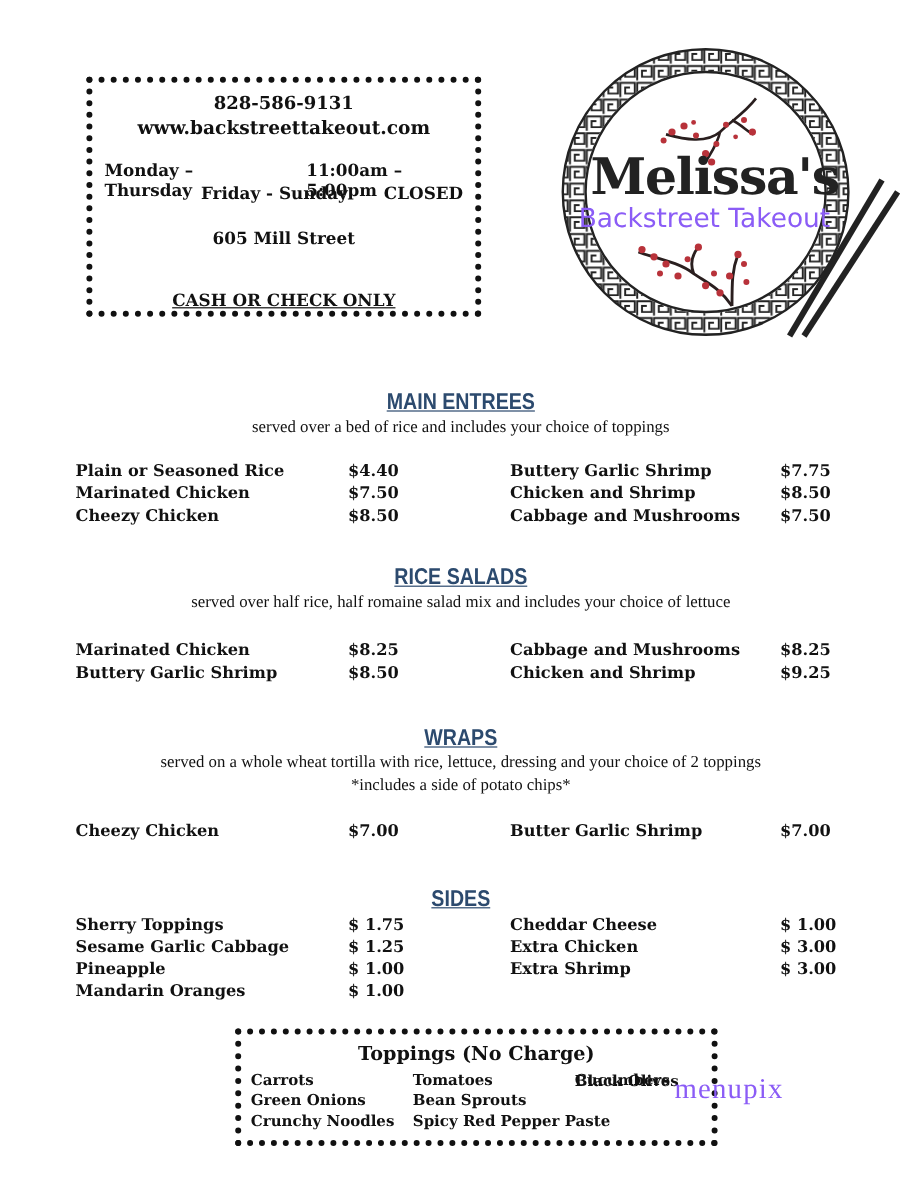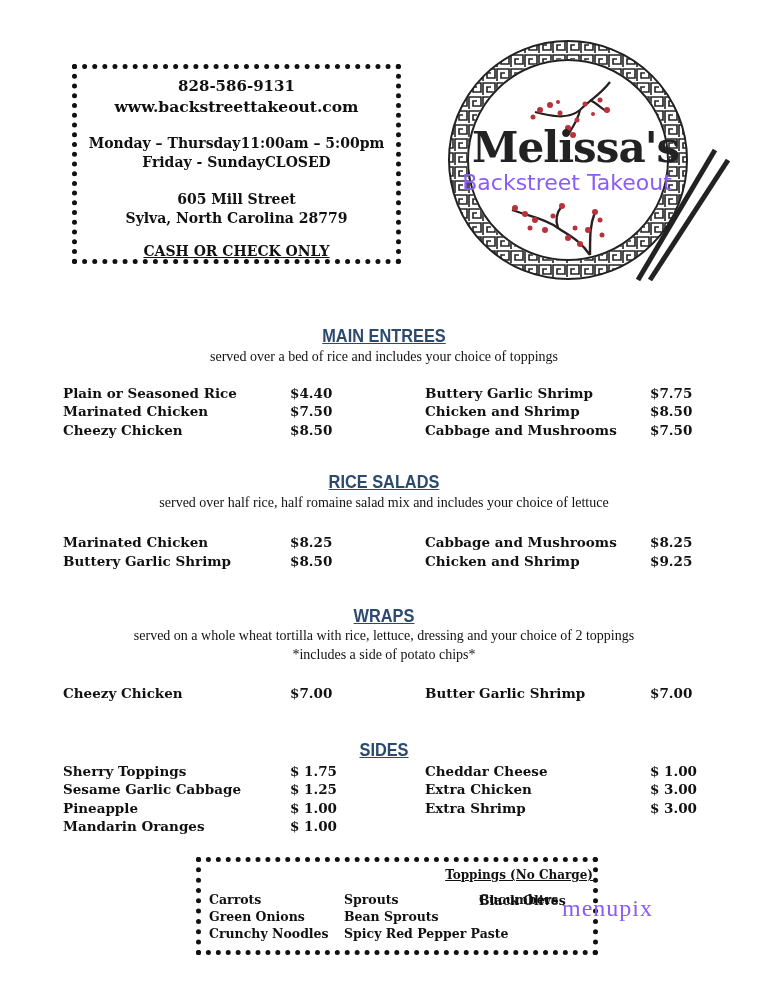--- a/index.html
+++ b/index.html
@@ -7,29 +7,29 @@
 
   
   .info-box {
     position: absolute; left: 72px; top: 64px; width: 329px; height: 200px;
     border: 5px dotted #111; box-sizing: border-box;
     font-family: "DejaVu Serif", "Liberation Serif", serif; font-weight: bold;
     font-size: 14px;
   }
   .info-box .phone { position: absolute; top: 8px; left: 0; right: 0; text-align: center; font-size: 15px; }
   .info-box .web { position: absolute; top: 28px; left: 0; right: 0; text-align: center; font-size: 15.5px; }
-  .info-box .hours-row { position: absolute; left: 10px; right: 10px; display: flex; justify-content: center; font-size: 14px; }
+  .info-box .hours-row { position: absolute; left: 10px; right: 10px; display: flex; justify-content: flex-end; font-size: 14px; gap: 30px; }
   .info-box .h1 { top: 66px; }
   .info-box .h2 { top: 85px; }
   .info-box .addr1 { position: absolute; top: 122px; left: 0; right: 0; text-align: center; font-size: 14px; }
   .info-box .addr2 { position: absolute; top: 141px; left: 0; right: 0; text-align: center; font-size: 14px; }
   .info-box .cash { position: absolute; top: 174px; left: 0; right: 0; text-align: center; font-size: 14px; text-decoration: underline; }
 
   
-  .logo { position: absolute; left: 440px; top: 40px; width: 290px; height: 245px; }
+  .logo { position: absolute; left: 460px; top: 40px; width: 290px; height: 245px; }
   .logo-title { position: absolute; left: 32px; top: 83px; width: 190px; text-align: center;
     font-family: "DejaVu Serif", serif; font-size: 42px; color: #222; letter-spacing: -1px; font-weight: bold; }
   .logo-sub { position: absolute; left: 22px; top: 130px; width: 210px; text-align: center;
     font-family: "DejaVu Sans", sans-serif; font-size: 22px; color: #8b5cf6; }
 
   
   .section-title {
     position: absolute; left: 0; width: 768px; text-align: center;
     font-family: "Liberation Sans", sans-serif; font-weight: bold; font-size: 19px;
     color: #2c4a6e; text-decoration: underline; transform: scaleX(0.86);
@@ -42,43 +42,42 @@
     position: absolute; font-family: "DejaVu Serif", "Liberation Serif", serif; font-weight: bold;
     font-size: 13.5px; color: #111; white-space: nowrap;
   }
   .price { font-family: "DejaVu Serif", serif; font-weight: bold; font-size: 13.5px; position: absolute; white-space: nowrap; }
 
   
   .toppings-box {
     position: absolute; left: 196px; top: 857px; width: 402px; height: 98px;
     border: 5px dotted #111; box-sizing: border-box;
   }
-  .toppings-title { position: absolute; top: 6px; left: 0; right: 0; text-align: right;
-    font-family: "DejaVu Serif", serif; font-weight: bold; font-size: 12px; text-decoration: underline; }
+  .toppings-title { position: absolute; top: 6px; left: 0; right: 0; text-align: center;
+    font-family: "DejaVu Serif", serif; font-weight: bold; font-size: 16px; }
   .top-item { position: absolute; font-family: "DejaVu Serif", serif; font-weight: bold; font-size: 12.5px; white-space: nowrap; }
 
   .watermark { position: absolute; left: 562px; top: 895px; font-family: Liberation Serif, serif;
     font-size: 24px; color: #8b5cf6; letter-spacing: 1px; }
 </style>
 </head>
 <body>
 
 <div class="info-box">
   <div class="phone">828-586-9131</div>
   <div class="web">www.backstreettakeout.com</div>
   <div class="hours-row h1">
     <span>Monday – Thursday</span>
     <span>11:00am – 5:00pm</span>
   </div>
   <div class="hours-row h2">
     <span>Friday - Sunday</span>
     <span>CLOSED</span>
   </div>
   <div class="addr1">605 Mill Street</div>
-  <div class="addr2">Sylva, North Carolina 28779</div>
   <div class="cash">CASH OR CHECK ONLY</div>
 </div>
 
 <div class="logo">
   <svg width="290" height="245" viewBox="0 0 290 245">
     <defs>
       <pattern id="gk" width="14" height="14" patternUnits="userSpaceOnUse">
         <rect width="14" height="14" fill="#fff"></rect>
         <path d="M1 13 V1 H13 V10 H5 V5 H9" fill="none" stroke="#222" stroke-width="1.6"></path>
       </pattern>
@@ -192,20 +191,20 @@
 <div class="item" style="left:425px; top:781px;">Extra Chicken</div>
 <div class="price" style="left:650px; top:781px;">$ 3.00</div>
 <div class="item" style="left:425px; top:800px;">Extra Shrimp</div>
 <div class="price" style="left:650px; top:800px;">$ 3.00</div>
 
 <div class="toppings-box">
   <div class="toppings-title">Toppings (No Charge)</div>
   <div class="top-item" style="left:8px; top:30px;">Carrots</div>
   <div class="top-item" style="left:8px; top:47px;">Green Onions</div>
   <div class="top-item" style="left:8px; top:64px;">Crunchy Noodles</div>
-  <div class="top-item" style="left:143px; top:30px;">Sprouts</div>
+  <div class="top-item" style="left:143px; top:30px;">Tomatoes</div>
   <div class="top-item" style="left:143px; top:47px;">Bean Sprouts</div>
   <div class="top-item" style="left:143px; top:64px;">Spicy Red Pepper Paste</div>
   <div class="top-item" style="left:278px; top:30px;">Cucumbers</div>
   <div class="top-item" style="left:278px; top:31px;">Black Olives</div>
 </div>
 
 <div class="watermark">menupix</div>
 
 </body></html>

